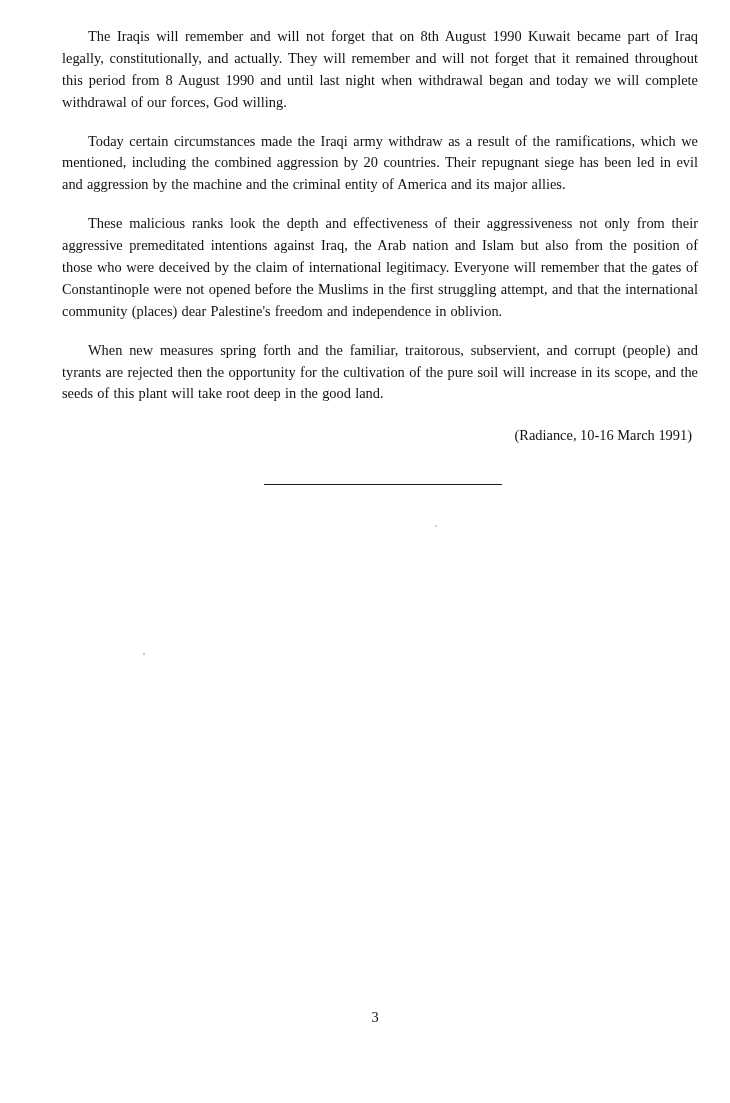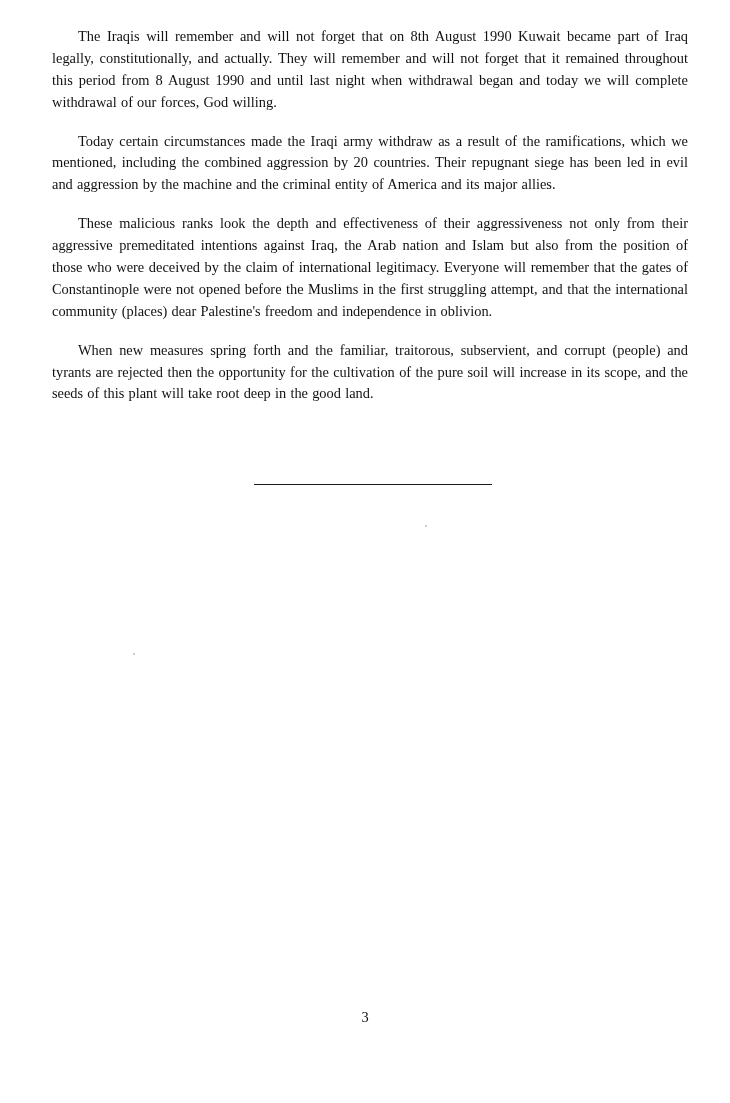--- a/index.html
+++ b/index.html
@@ -10,21 +10,21 @@
   body {
     width: 730px;
     height: 1103px;
     position: relative;
     font-family: "Liberation Serif", serif;
     color: #111111;
     overflow: hidden;
   }
   .page {
     position: absolute;
-    left: 0;
+    left: 10px;
     top: 0;
     width: 712px;
     height: 1103px;
     background: #ffffff;
   }
   .content {
     position: absolute;
     left: 52px;
     top: 26px;
     width: 636px;
@@ -83,20 +83,21 @@
 
 <div class="page">
 
   <div class="content">
     <p class="para">The  Iraqis   will remember and will not forget that on 8th August 1990 Kuwait became part of  Iraq  legally,   constitutionally,   and actually.  They will remember and will not forget that it remained  throughout  this  period  from  8   August  1990 and until last night when withdrawal began and today we will complete withdrawal of our forces, God willing.</p>
     <p class="para">Today  certain circumstances made the Iraqi army withdraw as a result of the ramifications, which  we  mentioned,  including  the  combined   aggression  by 20 countries.  Their repugnant siege  has  been  led   in evil and aggression by the machine and the criminal entity of America and its major allies.</p>
     <p class="para">These  malicious  ranks  look  the  depth  and effectiveness of their aggressiveness not only from   their aggressive premeditated intentions against Iraq, the Arab nation and Islam but also from  the  position  of  those  who  were  deceived  by  the  claim  of  international legitimacy. Everyone  will remember that the gates of Constantinople were not opened before the Muslims in  the  first  struggling  attempt, and that the international community (places) dear Palestine's freedom and independence in oblivion.</p>
     <p class="para">When  new  measures  spring  forth  and  the  familiar,   traitorous, subservient, and corrupt (people)  and  tyrants  are  rejected then the opportunity for the cultivation of the pure soil will increase in its scope, and the seeds of this plant will take root deep in the good land.</p>
   </div>
 
+  <div class="attribution">(Radiance, 10-16 March 1991)</div>
 
   <div class="rule"></div>
 
   <div class="speck s1"></div>
   <div class="speck s2"></div>
 
   <div class="page-number">3</div>
 
 </div>
 

